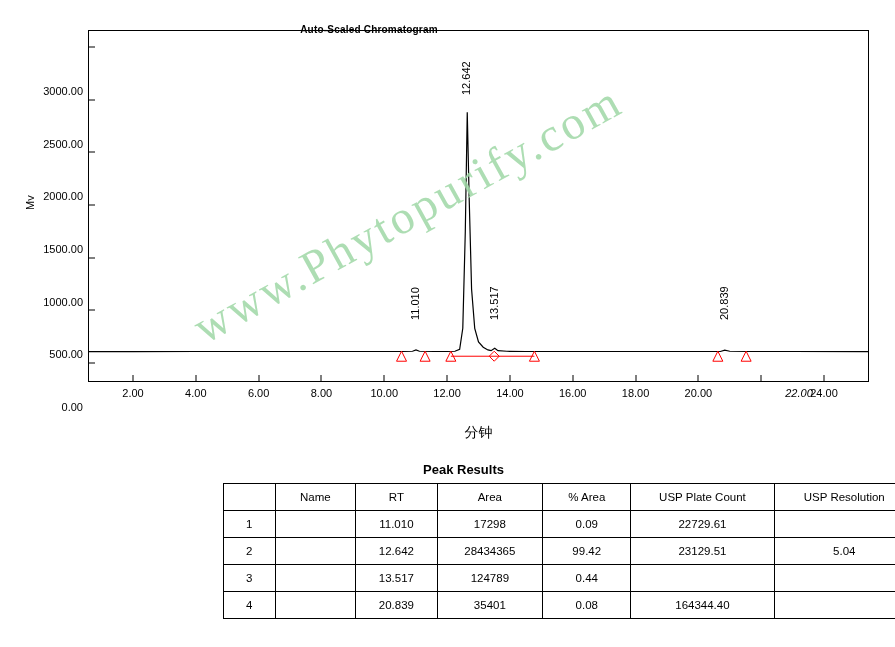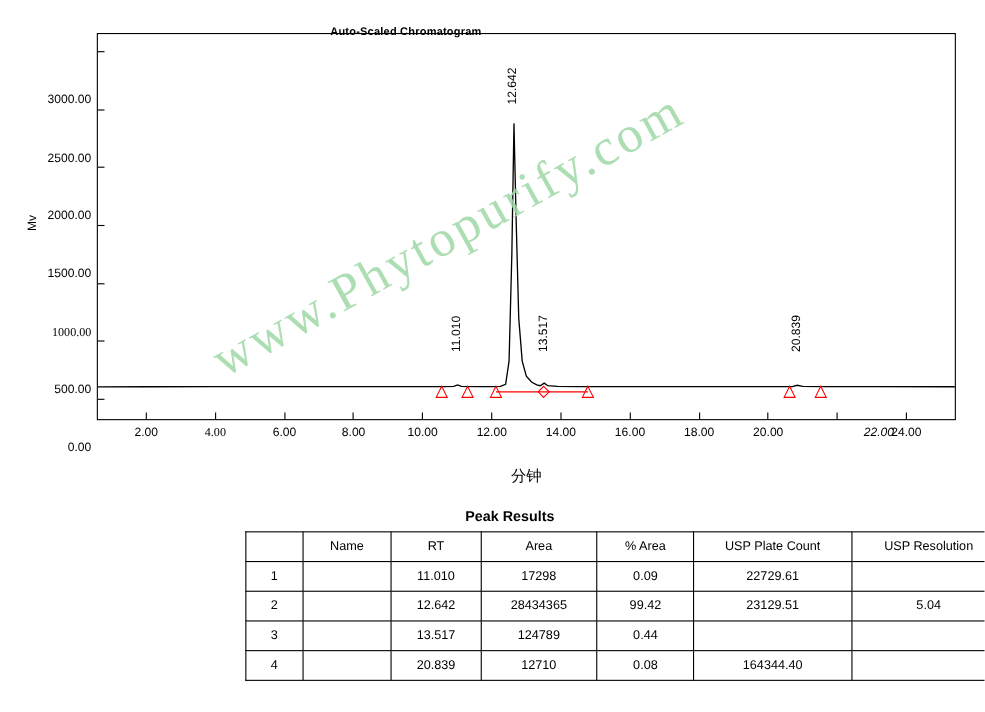--- a/index.html
+++ b/index.html
@@ -186,33 +186,33 @@
         <polygon points="405.2056451612904,320.2259036144578 410.2056451612904,325.2259036144578 405.2056451612904,330.2259036144578 400.2056451612904,325.2259036144578" fill="none" stroke="#ff0000" stroke-width="1"></polygon>
         <polygon points="445.41209677419357,320.2259036144578 450.41209677419357,330.2259036144578 440.41209677419357,330.2259036144578" fill="none" stroke="#ff0000" stroke-width="1"></polygon>
         <polygon points="628.8540322580646,320.2259036144578 633.8540322580646,330.2259036144578 623.8540322580646,330.2259036144578" fill="none" stroke="#ff0000" stroke-width="1"></polygon>
         <polygon points="657.1241935483871,320.2259036144578 662.1241935483871,330.2259036144578 652.1241935483871,330.2259036144578" fill="none" stroke="#ff0000" stroke-width="1"></polygon>
       </svg>
     <div id="axis-ticks">
         <div class="ytick" style="top: 332.078px;">0.00</div>
         <div class="ytick-mark" style="top: 332.078px;"></div>
         <div class="ytick" style="top: 279.367px;">500.00</div>
         <div class="ytick-mark" style="top: 279.367px;"></div>
-        <div class="ytick" style="top: 226.657px; font-family: Liberation Serif, serif;">1000.00</div>
+        <div class="ytick" style="top: 226.657px;">1000.00</div>
         <div class="ytick-mark" style="top: 226.657px;"></div>
         <div class="ytick" style="top: 173.946px;">1500.00</div>
         <div class="ytick-mark" style="top: 173.946px;"></div>
         <div class="ytick" style="top: 121.235px;">2000.00</div>
         <div class="ytick-mark" style="top: 121.235px;"></div>
         <div class="ytick" style="top: 68.5241px;">2500.00</div>
         <div class="ytick-mark" style="top: 68.5241px;"></div>
         <div class="ytick" style="top: 15.8133px;">3000.00</div>
         <div class="ytick-mark" style="top: 15.8133px;"></div>
         <div class="xtick" style="left: 43.9758px;">2.00</div>
         <div class="xtick-mark" style="left: 43.9758px;"></div>
-        <div class="xtick" style="left: 106.798px; font-family: Liberation Serif, serif;">4.00</div>
+        <div class="xtick" style="left: 106.798px;">4.00</div>
         <div class="xtick-mark" style="left: 106.798px;"></div>
         <div class="xtick" style="left: 169.621px;">6.00</div>
         <div class="xtick-mark" style="left: 169.621px;"></div>
         <div class="xtick" style="left: 232.444px;">8.00</div>
         <div class="xtick-mark" style="left: 232.444px;"></div>
         <div class="xtick" style="left: 295.266px;">10.00</div>
         <div class="xtick-mark" style="left: 295.266px;"></div>
         <div class="xtick" style="left: 358.089px; text-align: center;">12.00</div>
         <div class="xtick-mark" style="left: 358.089px;"></div>
         <div class="xtick" style="left: 420.911px;">14.00</div>
@@ -280,20 +280,20 @@
           <td class="col-rt">13.517</td>
           <td class="col-area">124789</td>
           <td class="col-pct">0.44</td>
           <td class="col-plate"></td>
           <td class="col-res"></td>
         </tr>
         <tr>
           <td class="idx">4</td>
           <td class="col-name"></td>
           <td class="col-rt">20.839</td>
-          <td class="col-area">12710</td>
+          <td class="col-area">35401</td>
           <td class="col-pct">0.08</td>
           <td class="col-plate">164344.40</td>
           <td class="col-res"></td>
         </tr>
       </tbody>
   </table>
 </div>
 
 </body></html>

